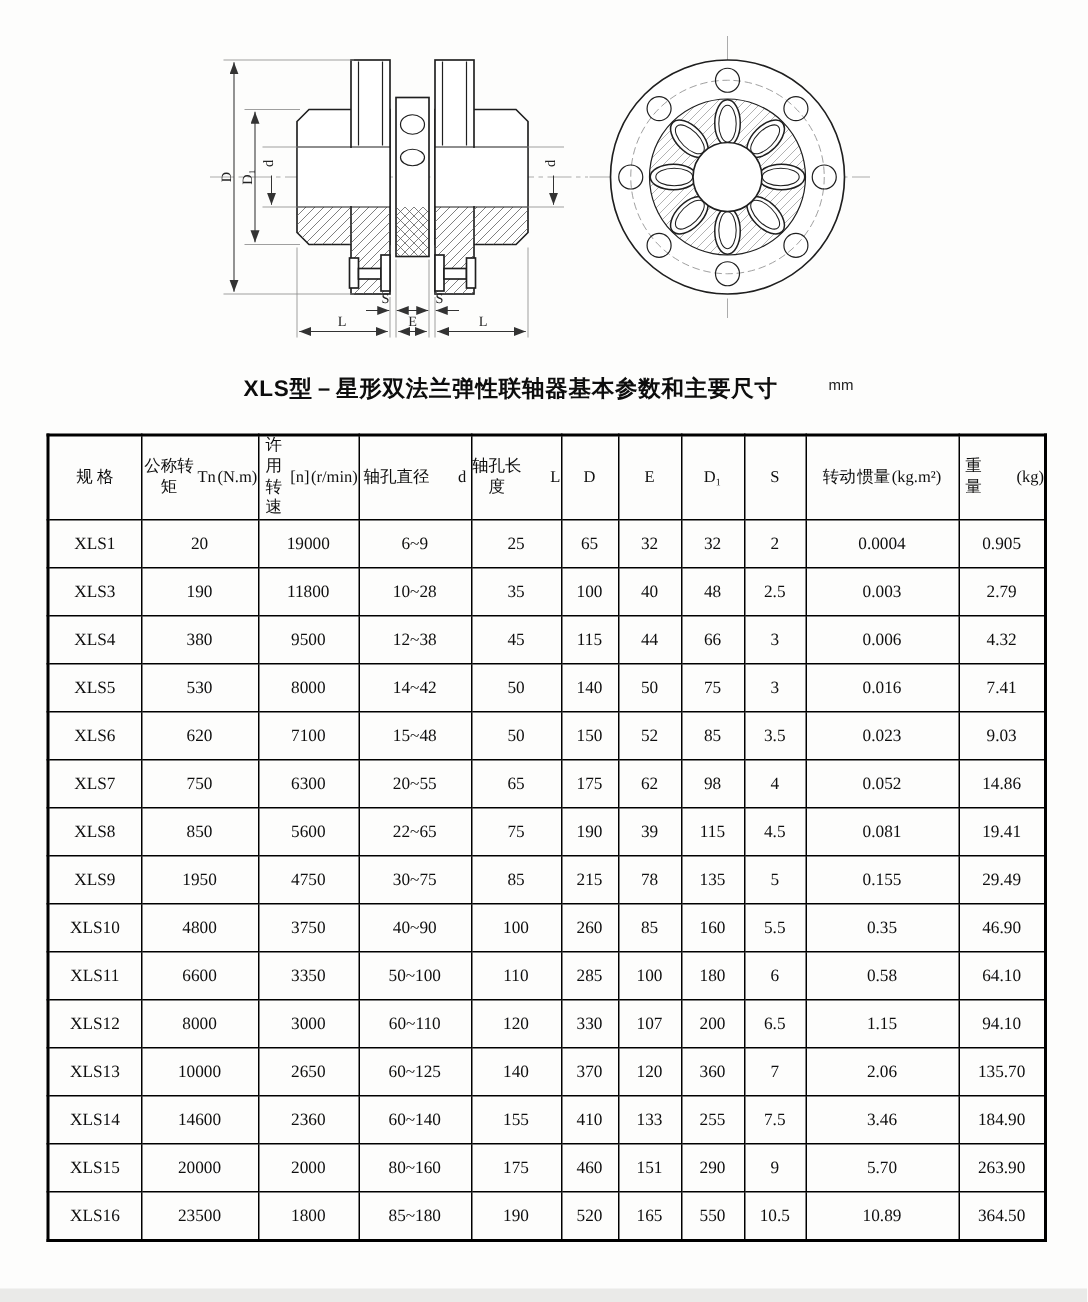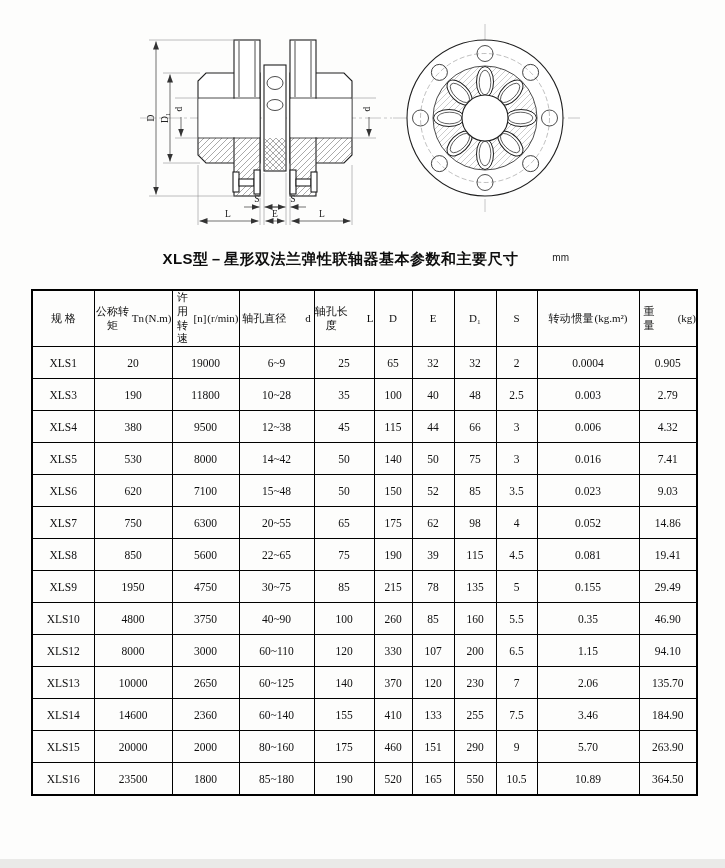--- a/index.html
+++ b/index.html
@@ -423,41 +423,54 @@
           <td>40~90</td>
           <td>100</td>
           <td>260</td>
           <td>85</td>
           <td>160</td>
           <td>5.5</td>
           <td>0.35</td>
           <td>46.90</td>
         </tr>
         <tr>
+          <td>XLS11</td>
+          <td>6600</td>
+          <td>3350</td>
+          <td>50~100</td>
+          <td>110</td>
+          <td>285</td>
+          <td>100</td>
+          <td>180</td>
+          <td>6</td>
+          <td>0.58</td>
+          <td>64.10</td>
+        </tr>
+        <tr>
           <td>XLS12</td>
           <td>8000</td>
           <td>3000</td>
           <td>60~110</td>
           <td>120</td>
           <td>330</td>
           <td>107</td>
           <td>200</td>
           <td>6.5</td>
           <td>1.15</td>
           <td>94.10</td>
         </tr>
         <tr>
           <td>XLS13</td>
           <td>10000</td>
           <td>2650</td>
           <td>60~125</td>
           <td>140</td>
           <td>370</td>
           <td>120</td>
-          <td>230</td>
+          <td>360</td>
           <td>7</td>
           <td>2.06</td>
           <td>135.70</td>
         </tr>
         <tr>
           <td>XLS14</td>
           <td>14600</td>
           <td>2360</td>
           <td>60~140</td>
           <td>155</td>

